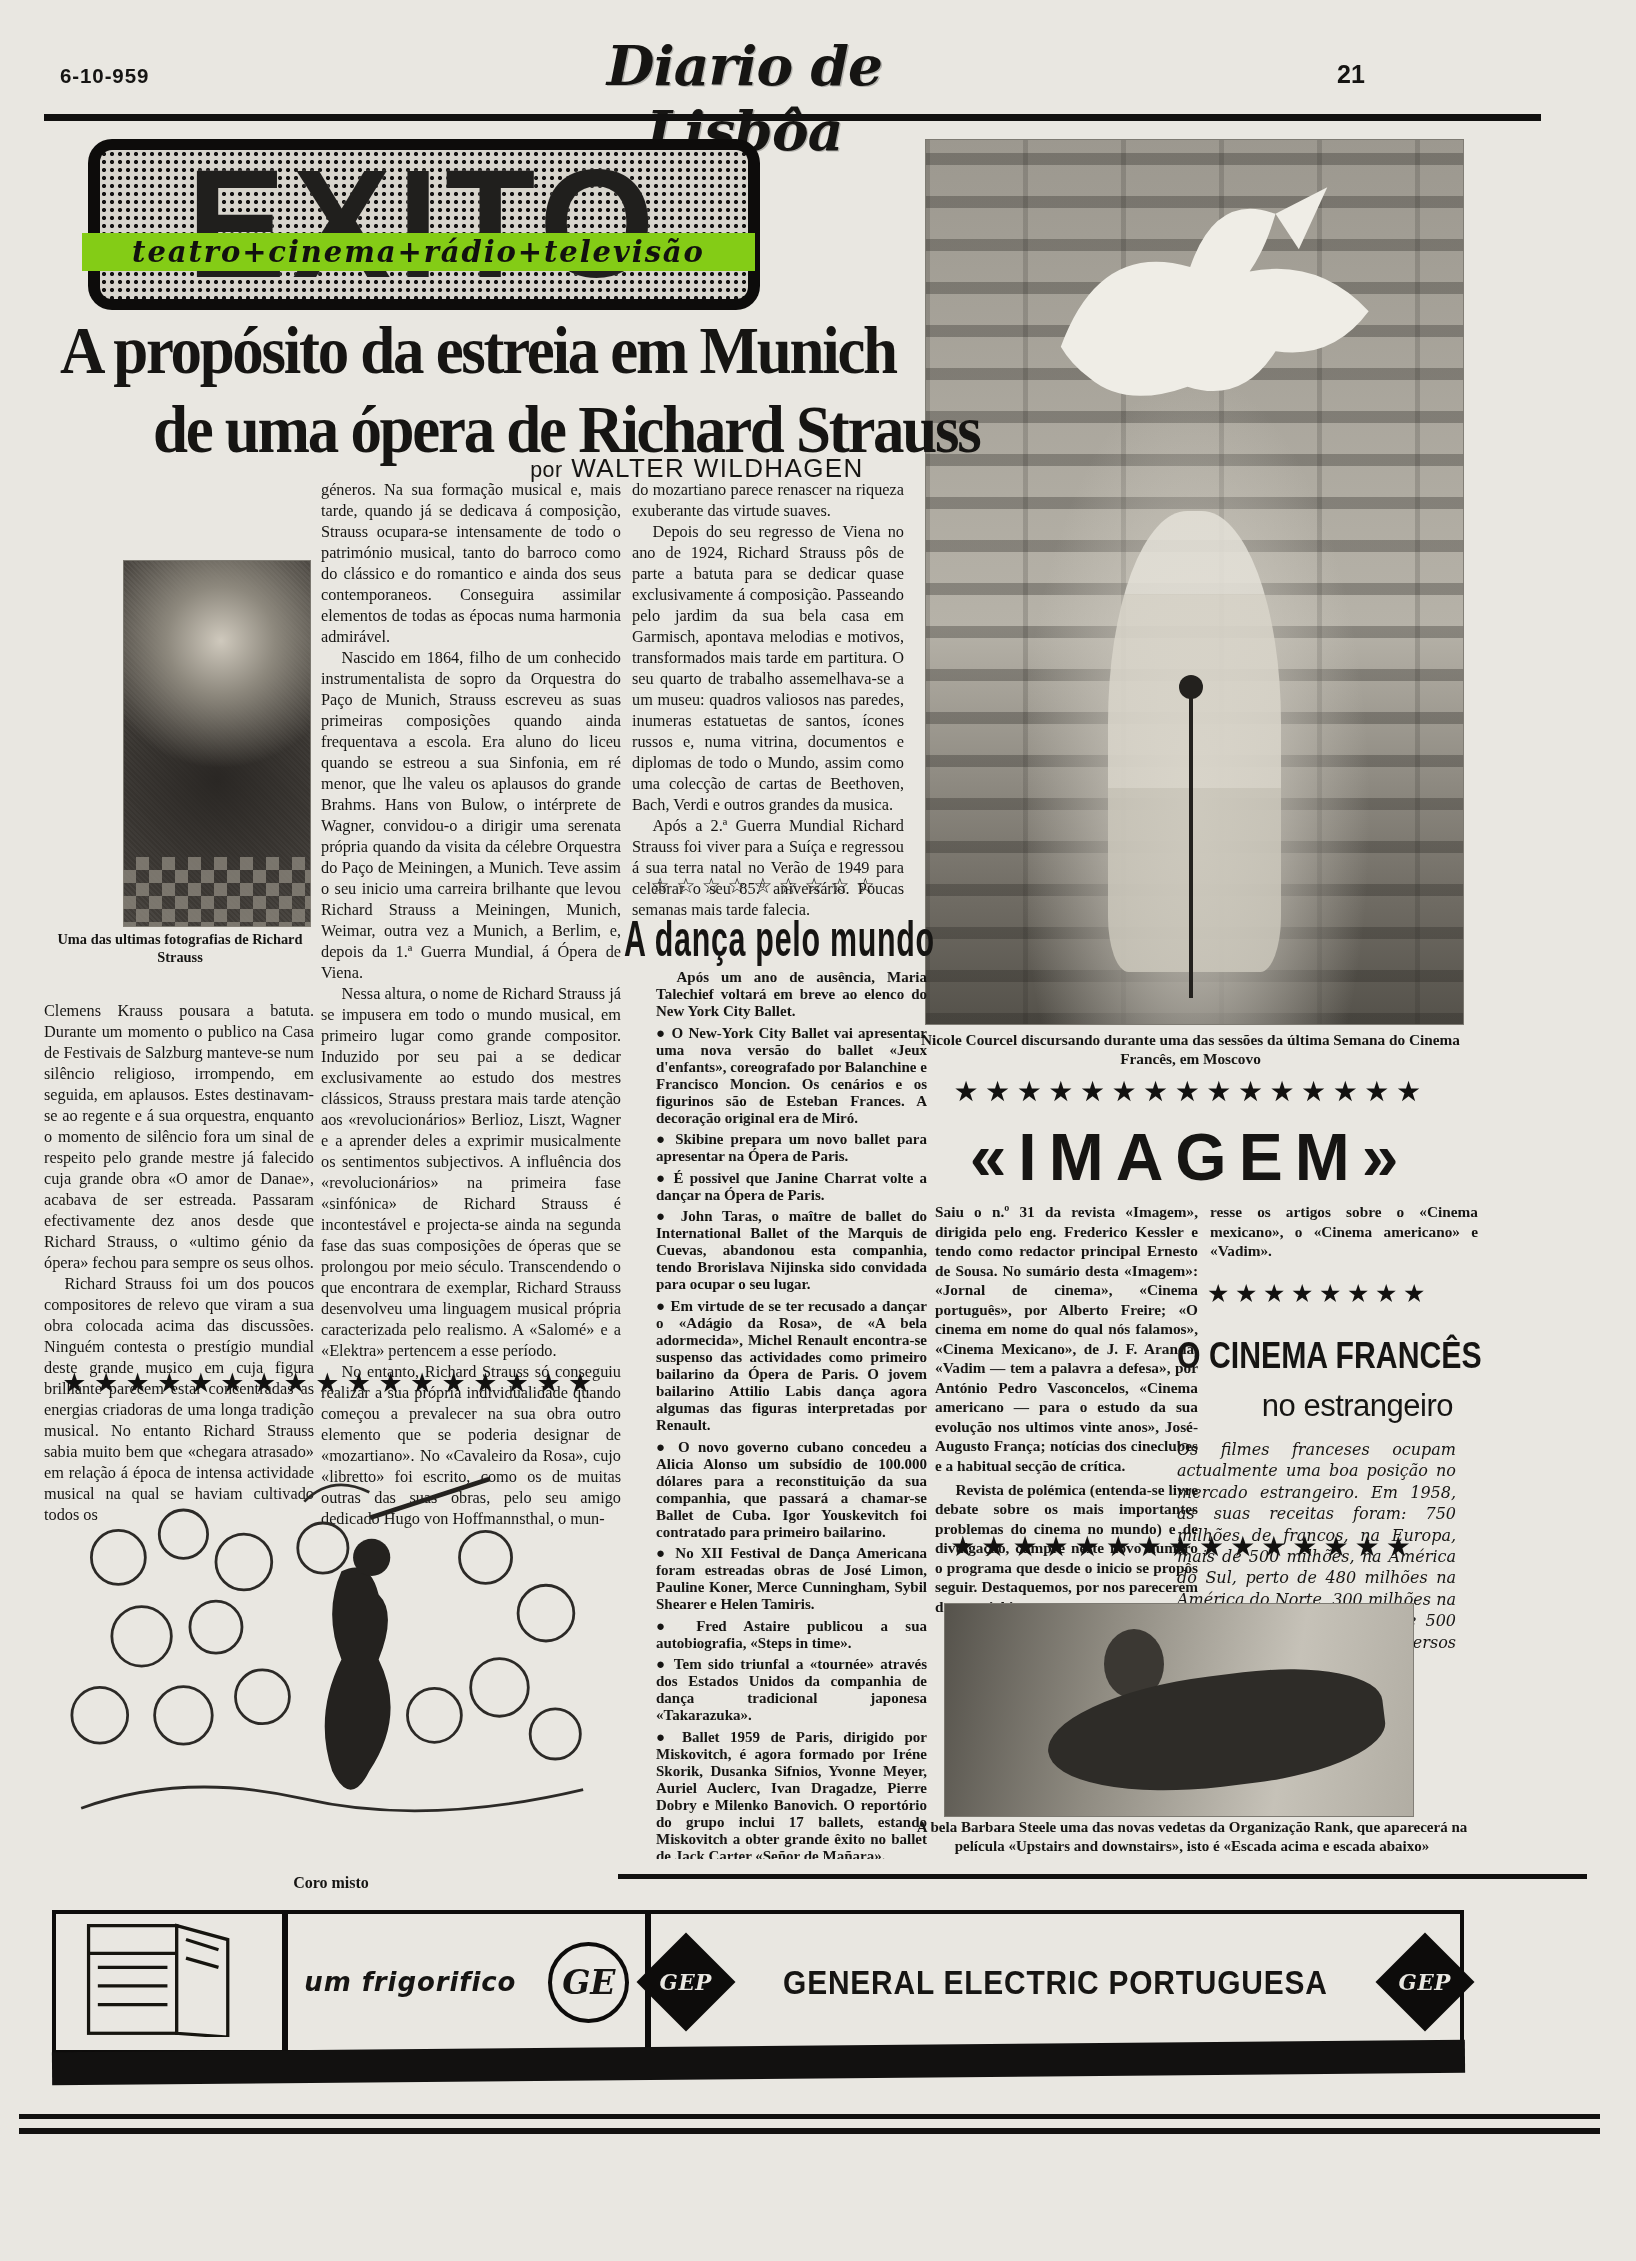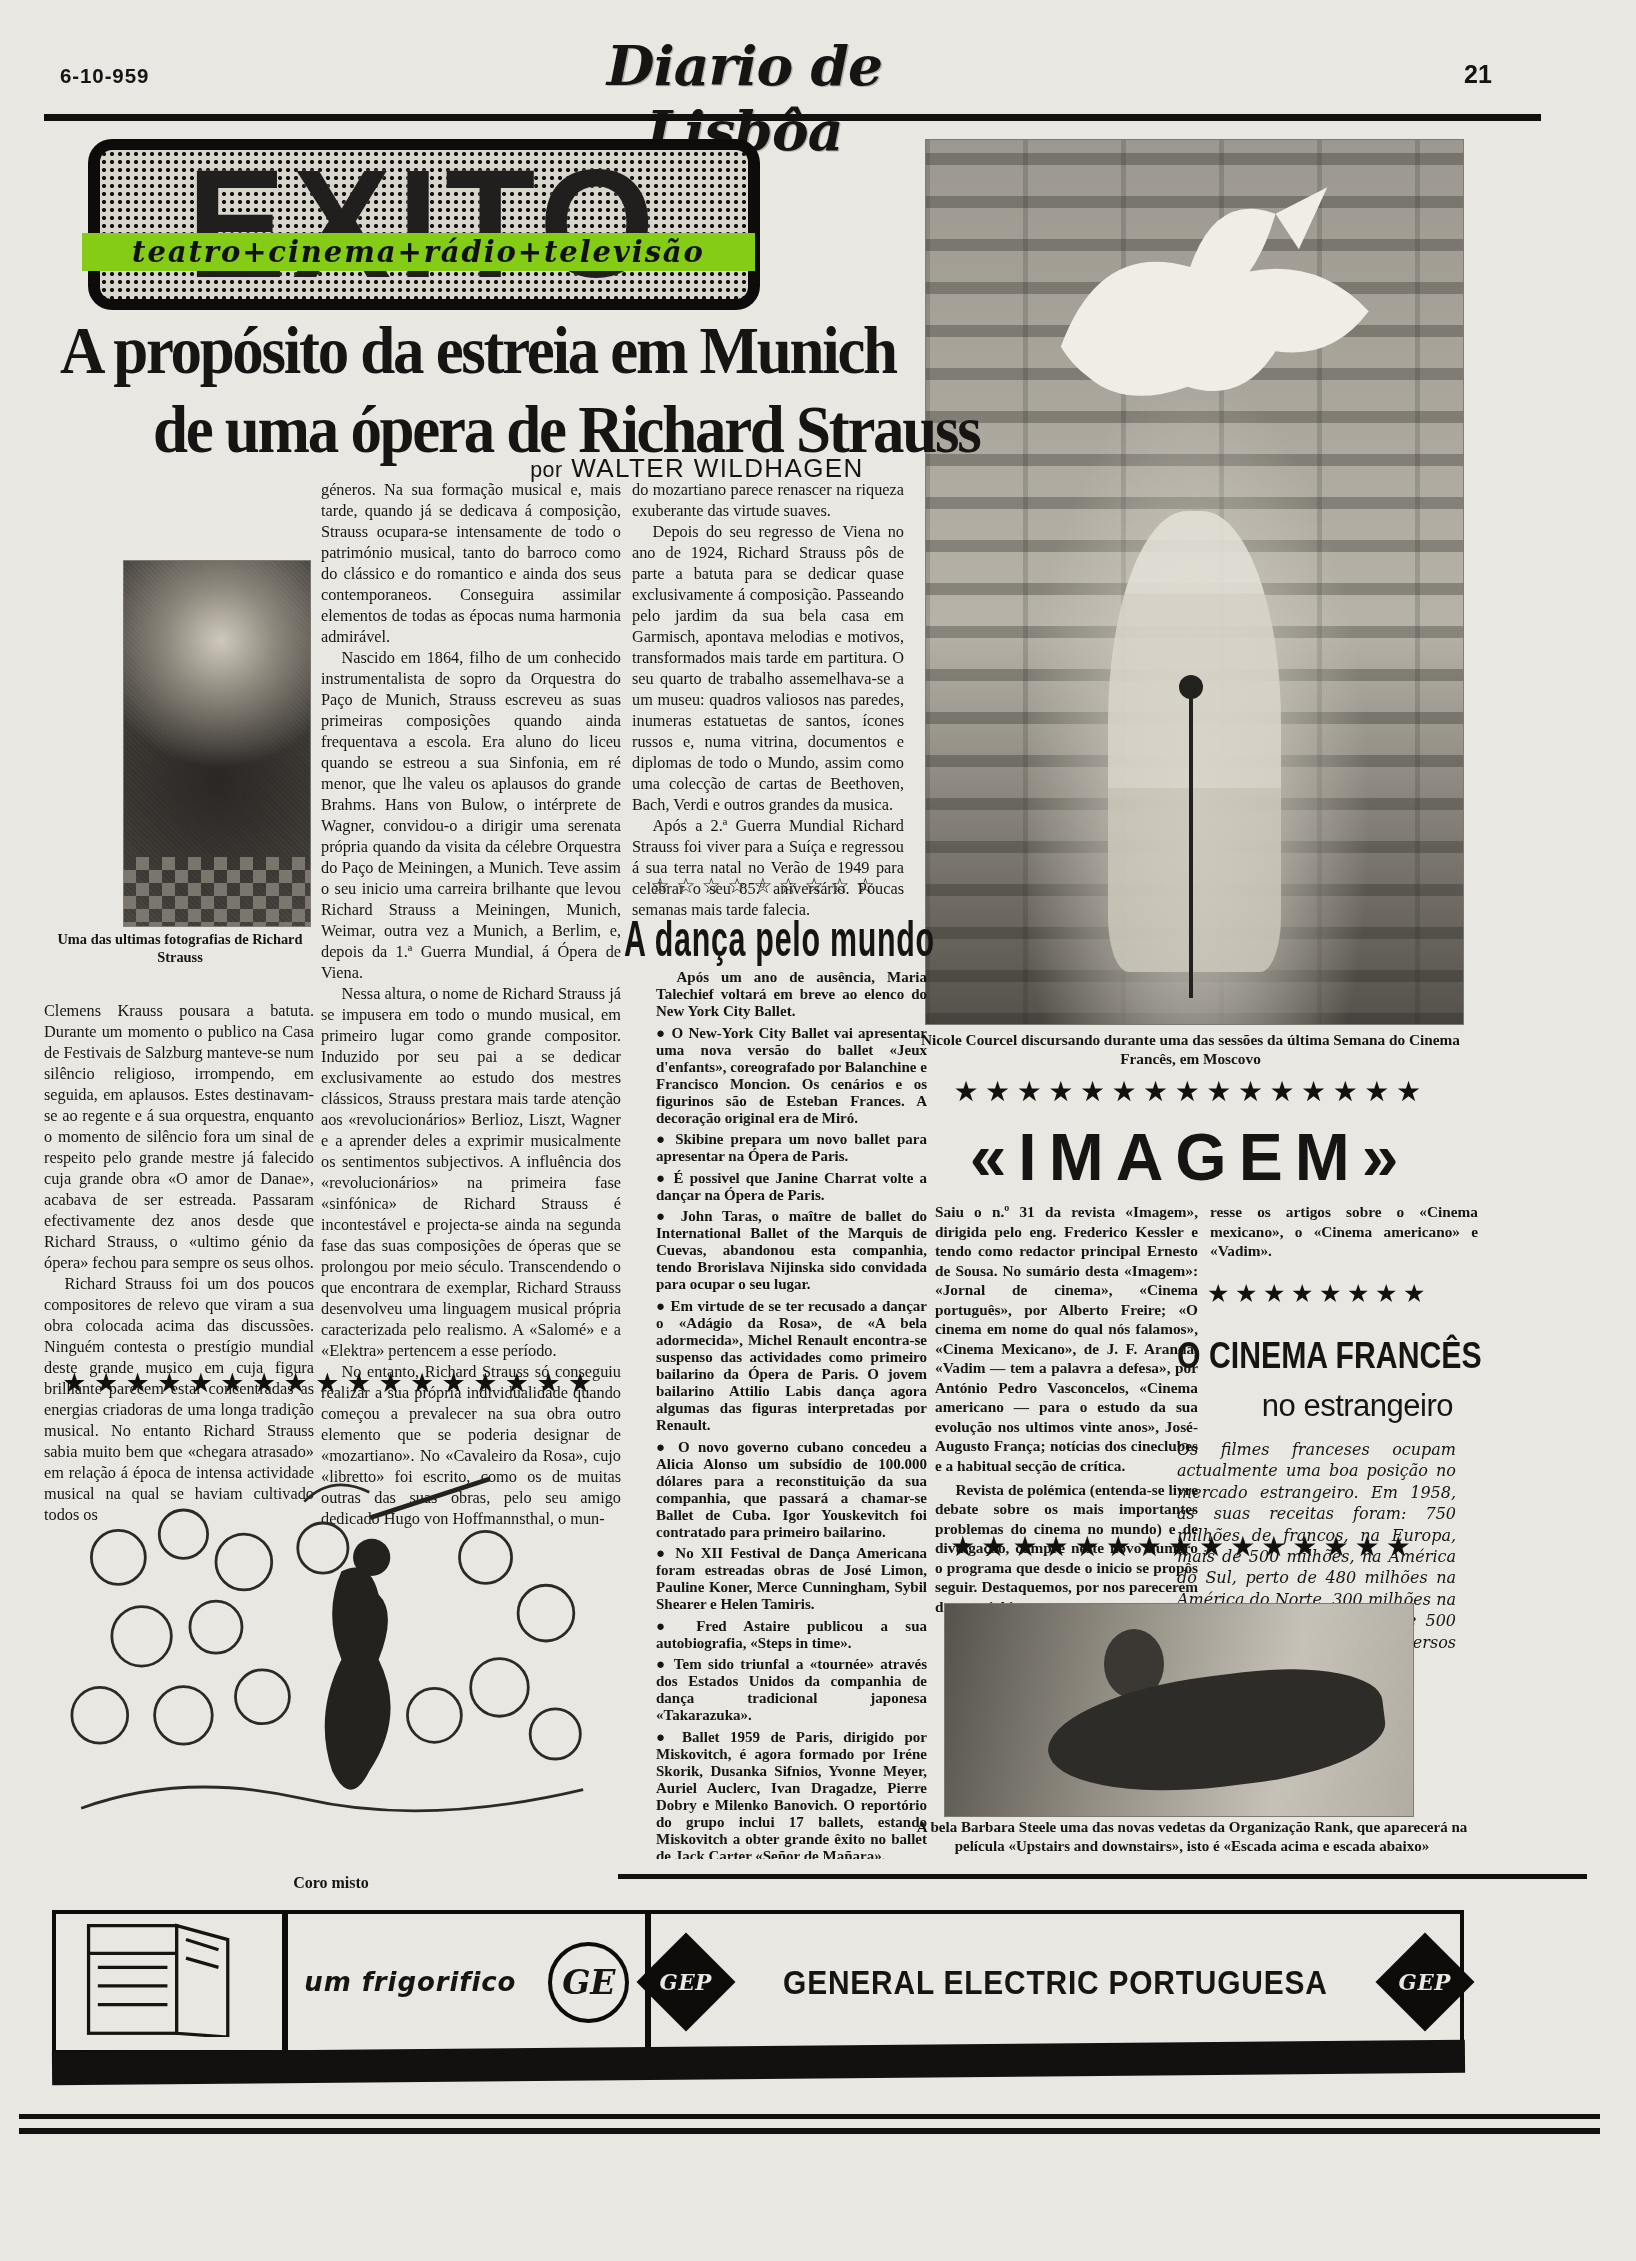--- a/index.html
+++ b/index.html
@@ -8,21 +8,21 @@
   .abs{position:absolute;}
   .nowrap{white-space:nowrap;}
   .ctr{text-align:center;}
   .just{text-align:justify;}
 
   
   .hdr-date{left:60px;top:64px;font:700 20.5px "Liberation Sans",sans-serif;letter-spacing:0.9px;text-align:right;}
   .masthead{left:549px;top:33px;width:391px;text-align:center;
             font:900 italic 55px "DejaVu Serif",serif;letter-spacing:-0.9px;
             text-shadow:1.4px 1.4px 0 rgba(20,20,19,.25);}
-  .pagenum{left:1464px;top:60px;font:700 25px "Liberation Sans",sans-serif;text-align:center;}
+  .pagenum{left:1337px;top:60px;font:700 25px "Liberation Sans",sans-serif;text-align:center;}
   .rule{background:#121110;}
 
   
   .exito{left:88px;top:139px;width:672px;height:171px;background:#0d0c0b;border-radius:24px;}
   .exito-inner{position:absolute;left:12px;top:11px;right:12px;bottom:11px;border-radius:12px;
       background:radial-gradient(circle,#141312 34%,rgba(0,0,0,0) 40%) 0 0/8px 8px,#d8d5cd;
       display:flex;align-items:flex-start;justify-content:center;overflow:hidden;}
   .exito-title{font:900 148px "Liberation Sans",sans-serif;letter-spacing:6.5px;color:#201f1d;
       transform:scaleY(1.04);line-height:1;text-shadow:0 0 2.8px rgba(216,213,205,.55);}
   .exito-strip{position:absolute;left:-6.5px;right:4.6px;top:94px;height:38px;background:#84cc16;

